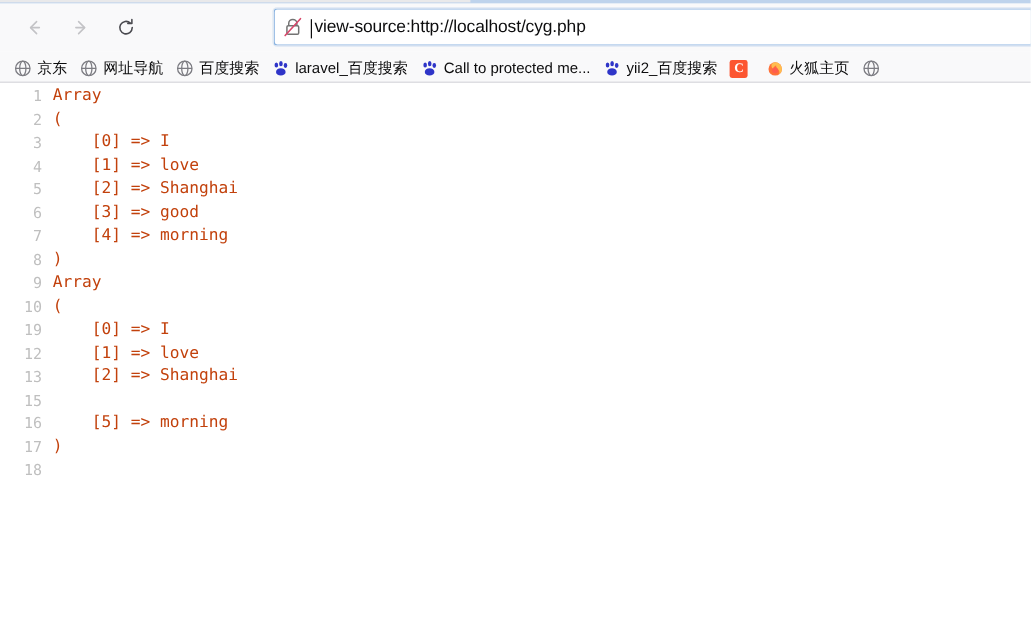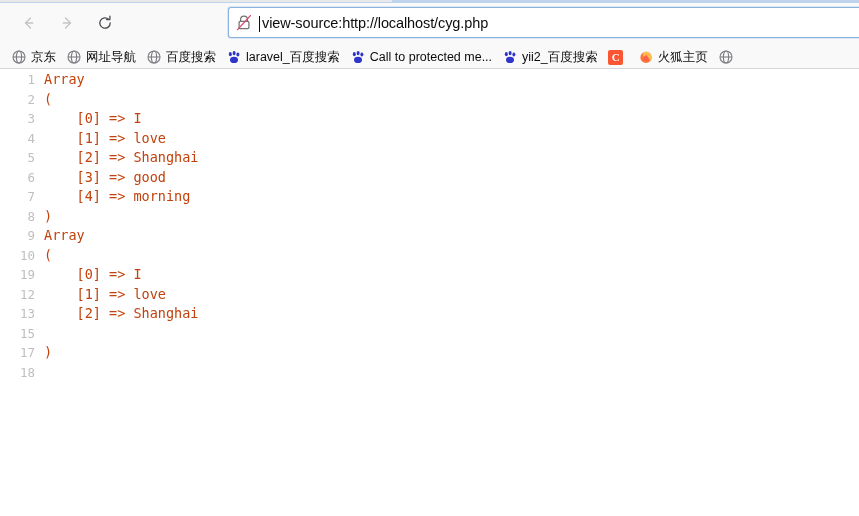--- a/index.html
+++ b/index.html
@@ -376,20 +376,24 @@
       <span class="linetext">    [1] =&gt; love</span>
     </div>
     <div class="srcline">
       <span class="lineno">13</span>
       <span class="linetext">    [2] =&gt; Shanghai</span>
     </div>
     <div class="srcline">
       <span class="lineno">15</span>
     </div>
     <div class="srcline">
+      <span class="lineno">16</span>
+      <span class="linetext">    [5] =&gt; morning</span>
+    </div>
+    <div class="srcline">
       <span class="lineno">17</span>
       <span class="linetext">)</span>
     </div>
     <div class="srcline">
       <span class="lineno">18</span>
       <span class="linetext"></span>
     </div>
 
   </div>
 

